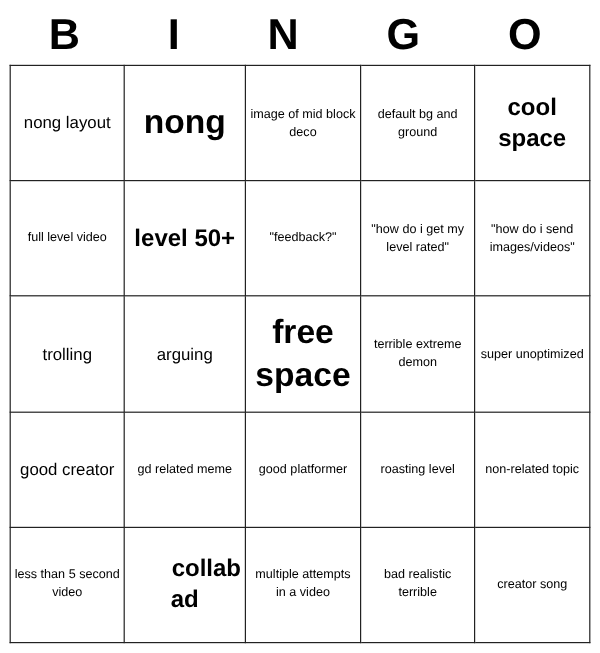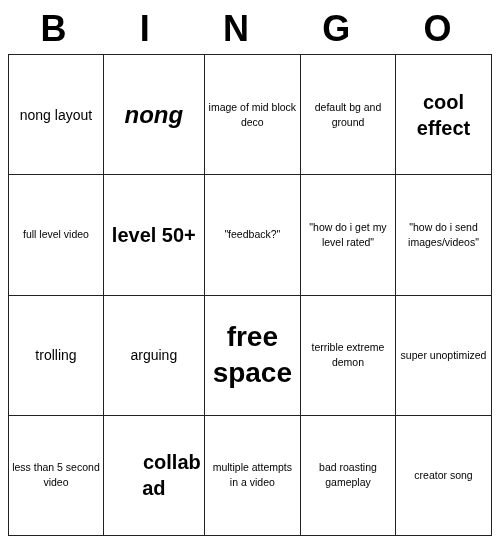--- a/index.html
+++ b/index.html
@@ -47,40 +47,47 @@
   <span>I</span>
   <span>N</span>
   <span>G</span>
   <span>O</span>
 </div>
 
 <table class="bingo-grid">
   <tbody id="grid-body">
       <tr>
         <td><span style="font-size: 14px; font-weight: normal;">nong layout</span></td>
-        <td><span style="font-size: 24px; font-weight: bold; font-style: italic;">nong</span></td>
+        <td><span style="font-size: 28px; font-weight: bold;">nong</span></td>
         <td><span style="font-size: 10.5px;">image of mid block deco</span></td>
         <td><span style="font-size: 10.5px;">default bg and ground</span></td>
-        <td><span style="font-size: 20px; font-weight: bold;">cool effect</span></td>
+        <td><span style="font-size: 20px; font-weight: bold;">cool space</span></td>
       </tr>
       <tr>
         <td><span style="font-size: 10.5px; text-align: center;">full level video</span></td>
         <td><span style="font-size: 20px; font-weight: bold;">level 50+</span></td>
         <td><span style="font-size: 10.5px;">"feedback?"</span></td>
         <td><span style="font-size: 10.5px;">"how do i get my level rated"</span></td>
         <td><span style="font-size: 10.5px;">"how do i send images/videos"</span></td>
       </tr>
       <tr>
         <td><span style="font-size: 14px; font-weight: normal; margin-top: 44px;">trolling</span></td>
         <td><span style="font-size: 14px; font-weight: normal; margin-top: 24px;">arguing</span></td>
         <td><span style="font-size: 28px; font-weight: bold;">free space</span></td>
         <td><span style="font-size: 10.5px;">terrible extreme demon</span></td>
         <td><span style="font-size: 10.5px; margin-top: 24px;">super unoptimized</span></td>
       </tr>
       <tr>
+        <td><span style="font-size: 14px; font-weight: normal;">good creator</span></td>
+        <td><span style="font-size: 10.5px;">gd related meme</span></td>
+        <td><span style="font-size: 10.5px;">good platformer</span></td>
+        <td><span style="font-size: 10.5px;">roasting level</span></td>
+        <td><span style="font-size: 10.5px;">non-related topic</span></td>
+      </tr>
+      <tr>
         <td><span style="font-size: 10.5px;">less than 5 second video</span></td>
         <td><span style="font-size: 20px; font-weight: bold; margin-left: 36px;">collab ad</span></td>
         <td><span style="font-size: 10.5px;">multiple attempts in a video</span></td>
-        <td><span style="font-size: 10.5px;">bad roasting gameplay</span></td>
+        <td><span style="font-size: 10.5px;">bad realistic terrible</span></td>
         <td><span style="font-size: 10.5px;">creator song</span></td>
       </tr>
     </tbody>
 </table>
 
 </body></html>

